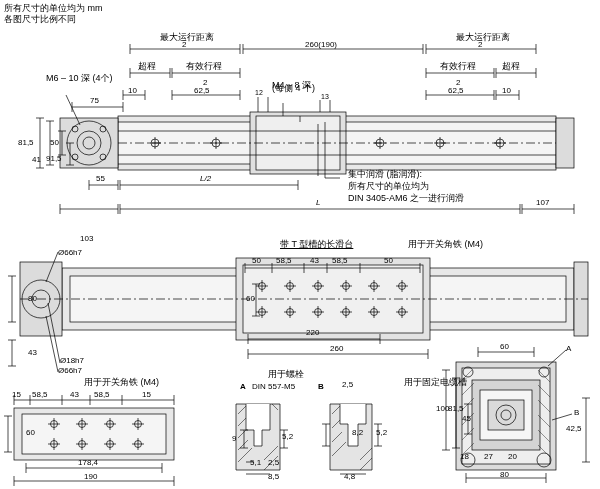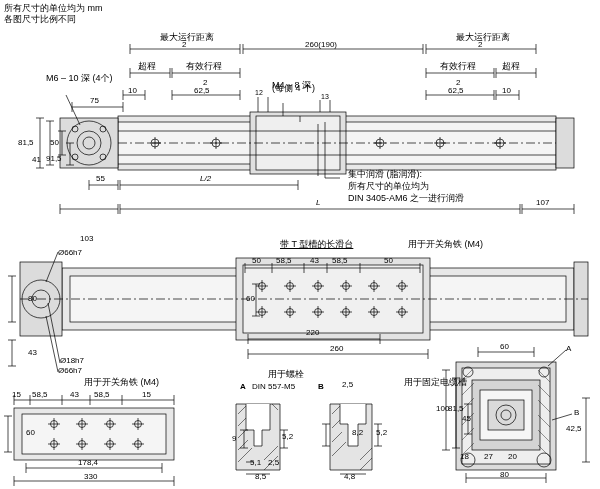--- a/index.html
+++ b/index.html
@@ -437,30 +437,30 @@
   <div class="t" style="left:566px;top:344px;">A</div>
   <div class="t" style="left:574px;top:408px;">B</div>
 
   <div class="t" style="left:12px;top:390px;">15</div>
   <div class="t" style="left:32px;top:390px;">58,5</div>
   <div class="t" style="left:70px;top:390px;">43</div>
   <div class="t" style="left:94px;top:390px;">58,5</div>
   <div class="t" style="left:142px;top:390px;">15</div>
   <div class="t" style="left:26px;top:428px;">60</div>
   <div class="t" style="left:78px;top:458px;">178,4</div>
-  <div class="t" style="left:84px;top:472px;">330</div>
+  <div class="t" style="left:84px;top:472px;">190</div>
 
   <div class="t" style="left:240px;top:382px;font-weight:bold;">A</div>
   <div class="t cn" style="left:252px;top:370px;margin-left:16px;">用于螺栓</div>
   <div class="t" style="left:252px;top:382px;">DIN 557-M5</div>
   <div class="t" style="left:232px;top:434px;">9</div>
   <div class="t" style="left:282px;top:432px;">5,2</div>
   <div class="t" style="left:250px;top:458px;">5,1</div>
   <div class="t" style="left:268px;top:458px;">2,5</div>
-  <div class="t" style="left:255px;top:472px;">8,5</div>
+  <div class="t" style="left:268px;top:472px;">8,5</div>
 
   <div class="t" style="left:318px;top:382px;font-weight:bold;">B</div>
   <div class="t cn" style="left:404px;top:378px;">用于固定电缆槽</div>
   <div class="t" style="left:342px;top:380px;">2,5</div>
   <div class="t" style="left:318px;top:428px;padding-left:34px;">8,2</div>
   <div class="t" style="left:376px;top:428px;">5,2</div>
   <div class="t" style="left:344px;top:472px;">4,8</div>
 
   <div class="t" style="left:436px;top:404px;">100</div>
   <div class="t" style="left:448px;top:404px;">81,5</div>

